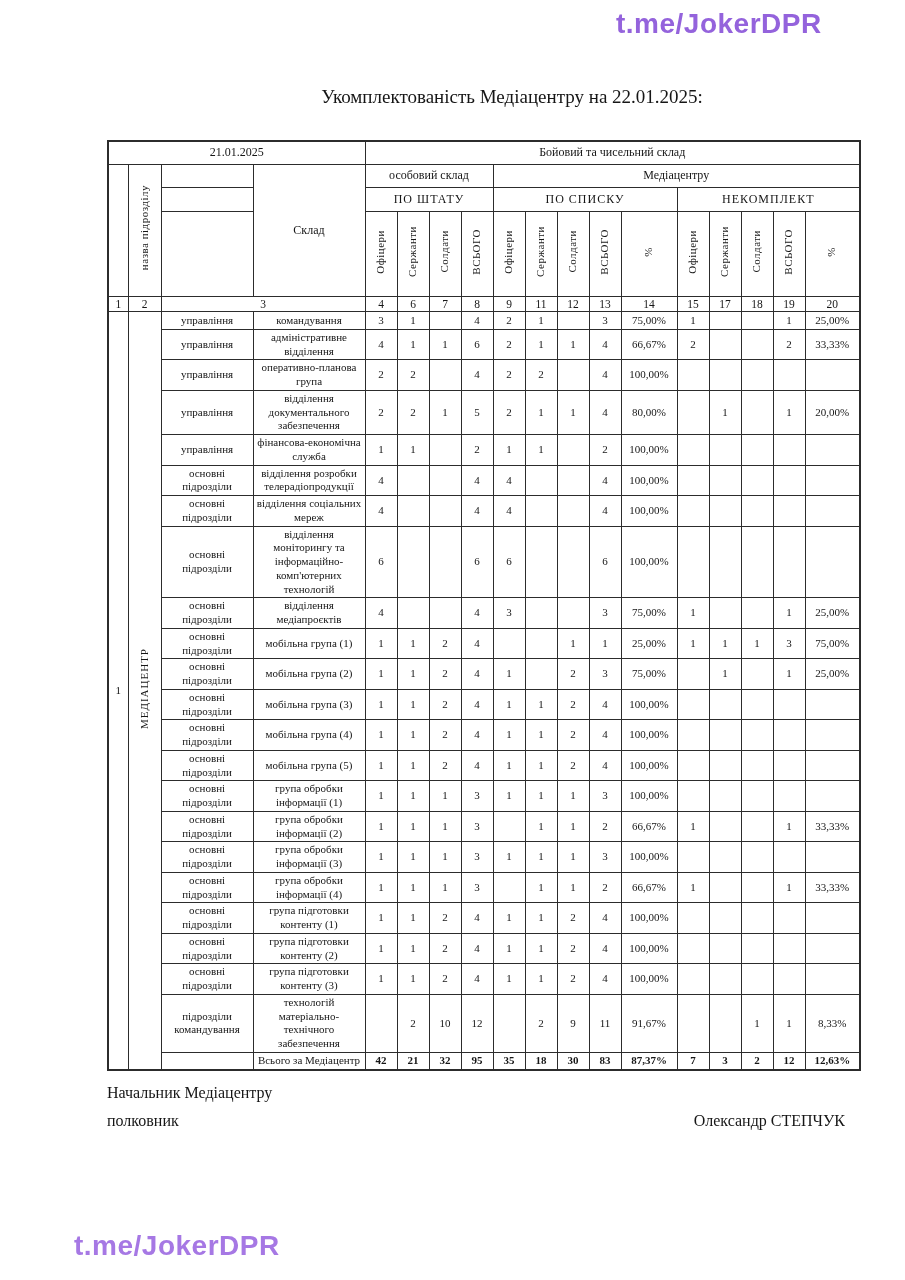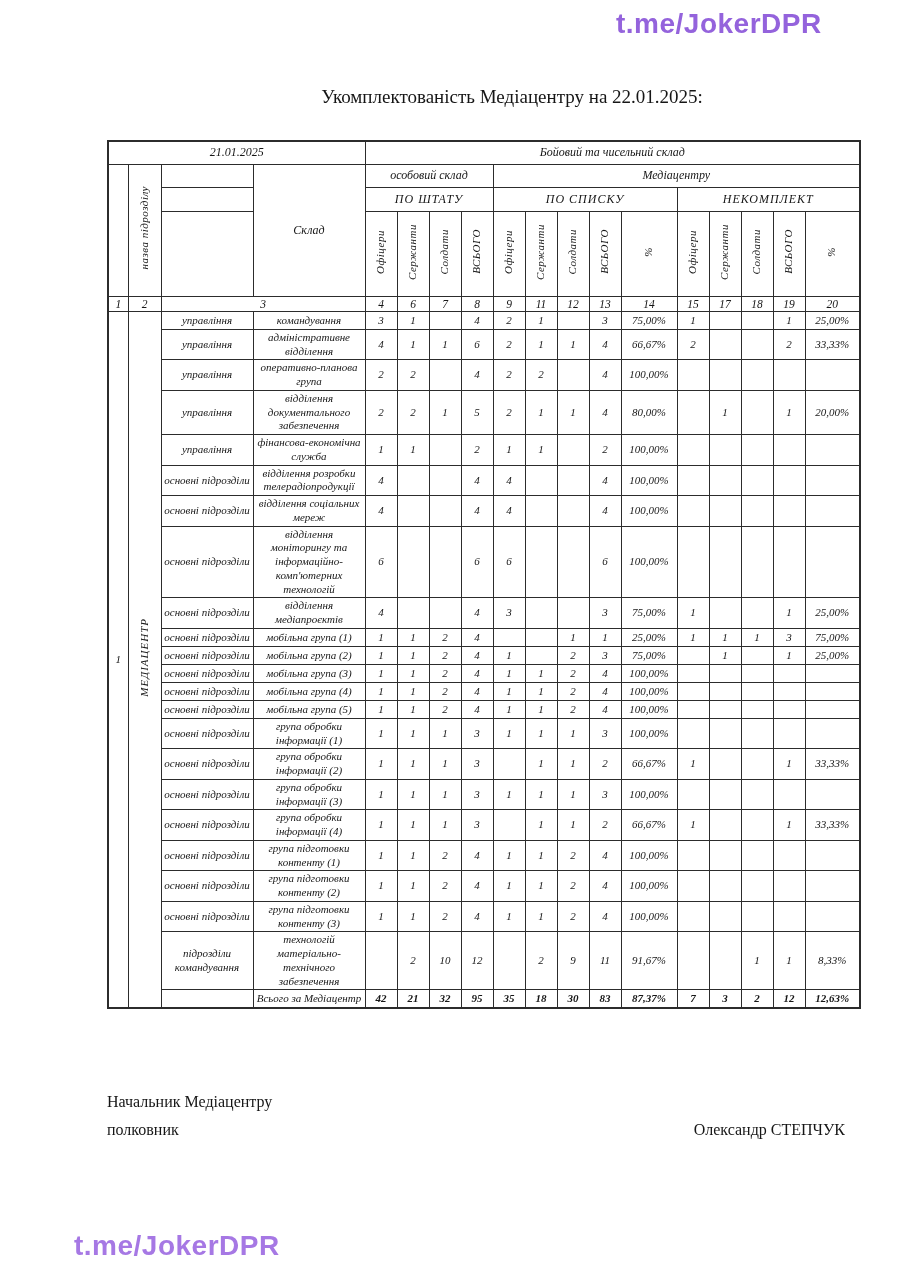--- a/index.html
+++ b/index.html
@@ -24,21 +24,20 @@
   }
 
   table.staff {
     position: absolute;
     left: 107px; top: 140px;
     width: 752px;
     border-collapse: collapse;
     table-layout: fixed;
     border: 2px solid #2c2c2c;
     font-size: 11px;
-    font-style: italic;
   }
   table.staff td {
     border: 1px solid #2c2c2c;
     vertical-align: middle;
     text-align: center;
     padding: 1px 2px;
     line-height: 1.25;
     overflow: hidden;
   }
   tr.hdr-a td { height: 23px; font-size: 12px; }
@@ -57,21 +56,21 @@
     letter-spacing: 0.5px;
   }
   .vert.org { letter-spacing: 1px; }
 
   td.cat  { text-align: left; padding-left: 8px; padding-right: 4px; }
   td.name { text-align: left; padding-left: 8px; padding-right: 4px; }
   td.val  { font-size: 11px; }
   td.bold { font-weight: bold; margin-left: 27px; }
   tbody td { height: 18px; }
 
-  .signature-line { position: absolute; font-size: 16px; margin-top: 9px; }
+  .signature-line { position: absolute; font-size: 16px; }
   .sig-pos  { left: 107px; top: 1084px; }
   .sig-rank { left: 107px; top: 1112px; }
   .sig-name { right: 60px; top: 1112px; text-align: right; }
 </style>
 </head>
 <body>
 
 <div class="watermark top" style="color: rgb(148, 99, 220);">t.me/JokerDPR</div>
 
 <div class="doc-title">Укомплектованість Медіацентру на 22.01.2025:</div>

